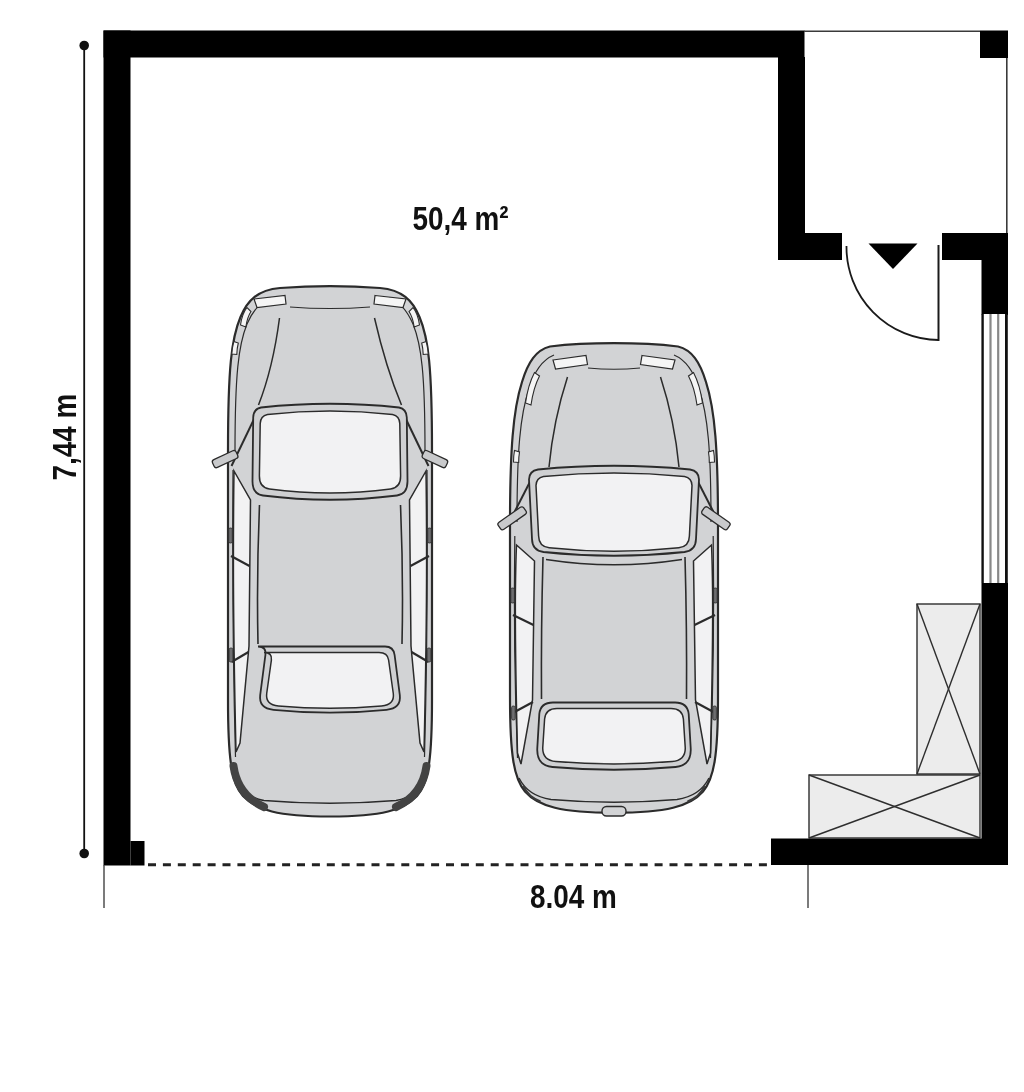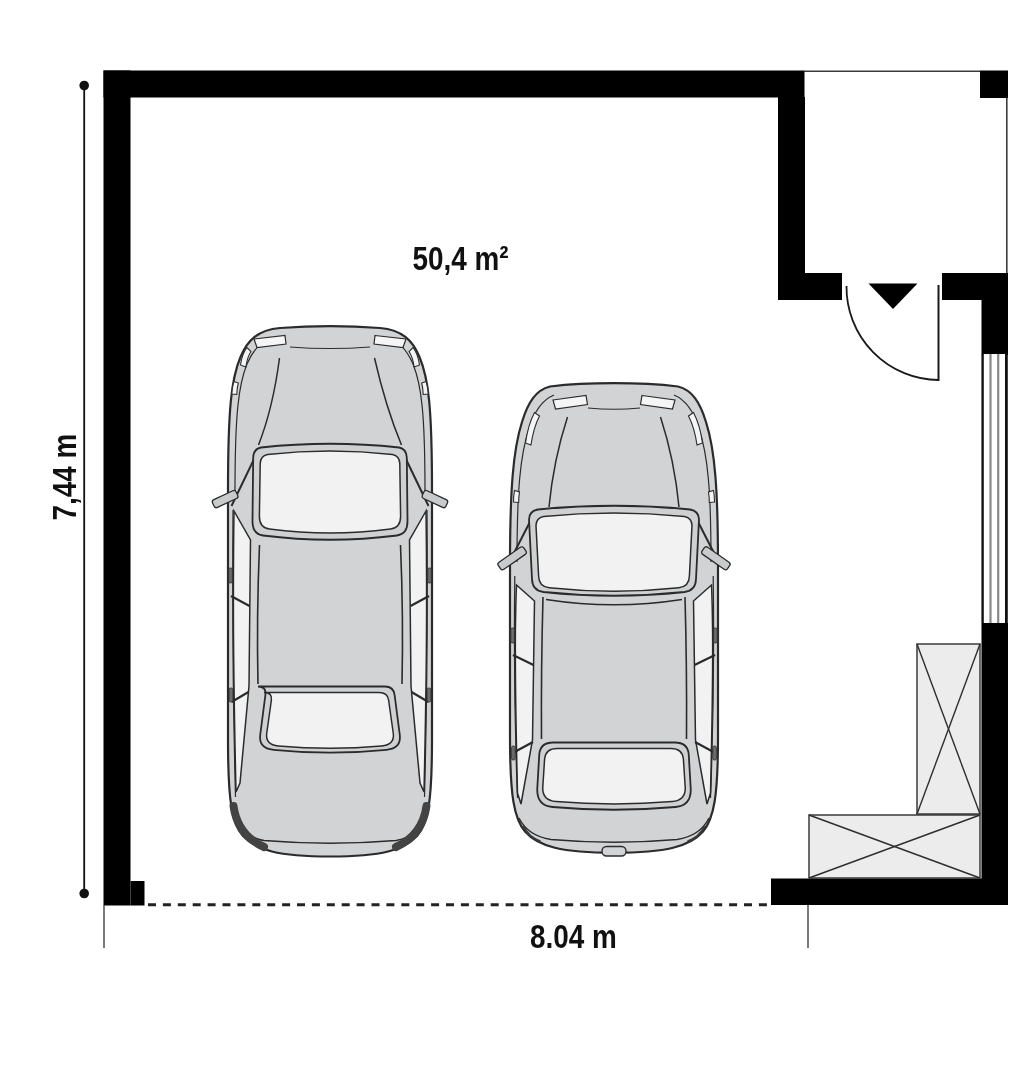--- a/index.html
+++ b/index.html
@@ -1,16 +1,16 @@
 <!DOCTYPE html>
 <html><head>
 <meta charset="utf-8">
 <style>
   html,body{margin:0;padding:0;background:#ffffff;}
-  .wrap{width:1024px;height:908px;position:relative;overflow:hidden;background:#ffffff;margin-top:40px;}
+  .wrap{width:1024px;height:908px;position:relative;overflow:hidden;background:#ffffff;}
   svg{display:block;}
   text{font-family:"Liberation Sans", sans-serif;font-weight:bold;fill:#111111;}
 </style>
 </head>
 <body>
 <div class="wrap">
 <svg width="1024" height="1092" viewBox="0 0 1024 1092" xmlns="http://www.w3.org/2000/svg">
 
 <rect x="130" y="57" width="852" height="807" fill="#ffffff"></rect>
 

